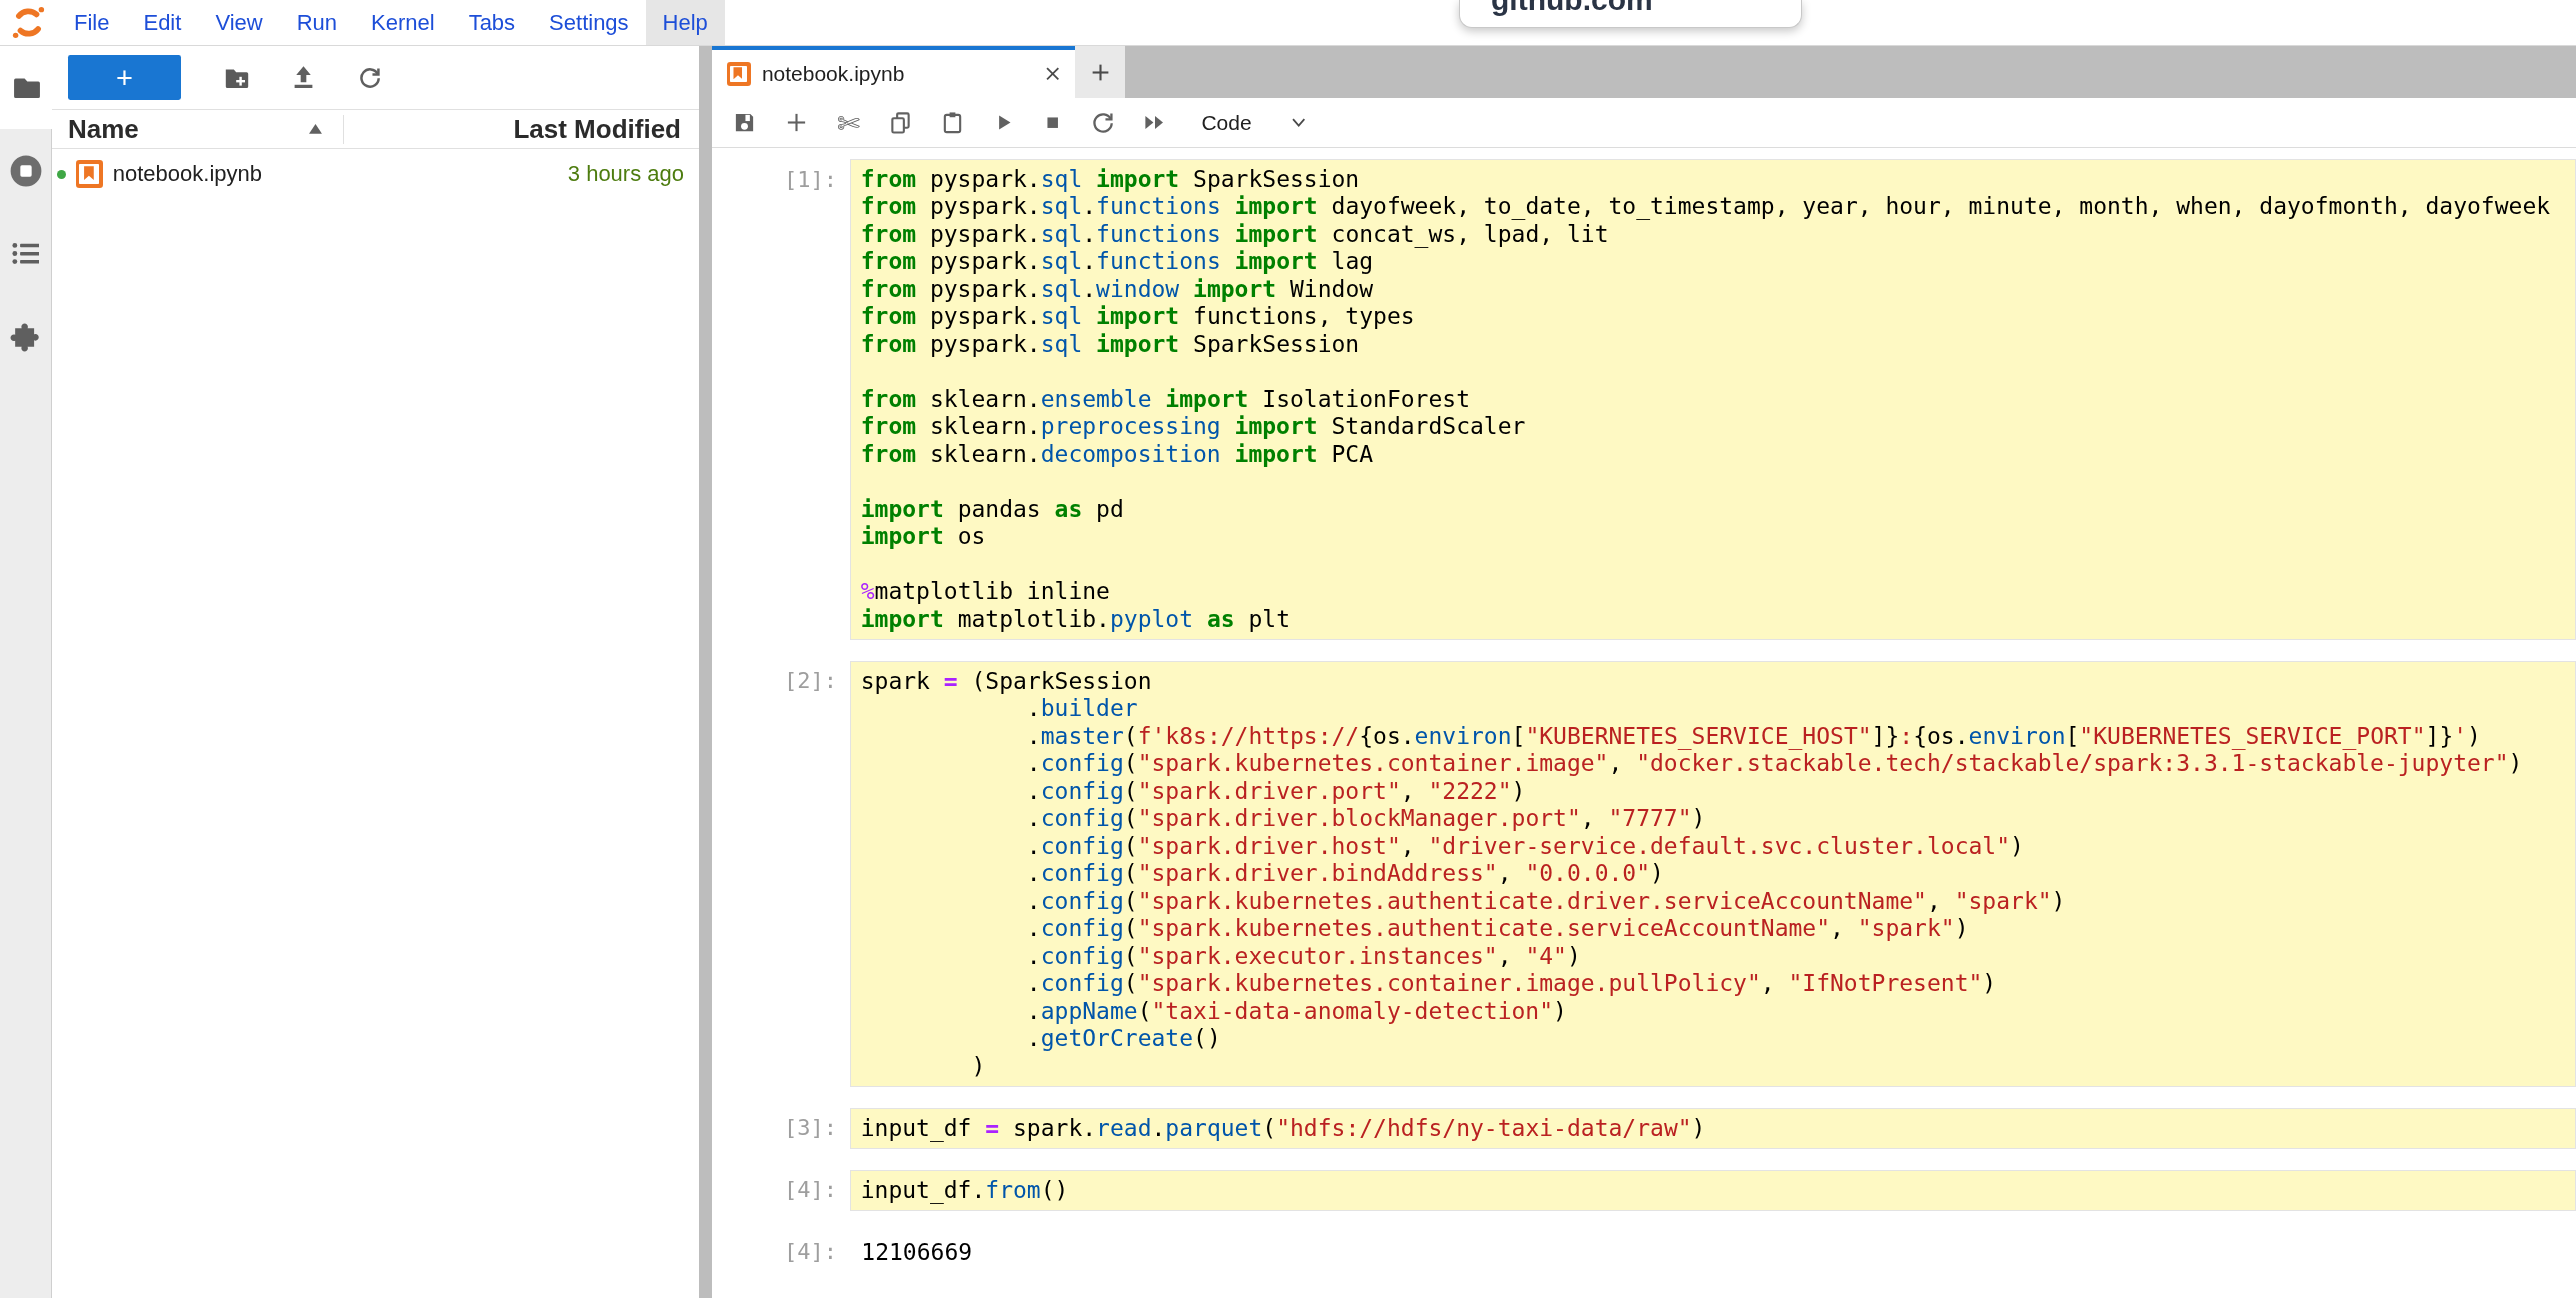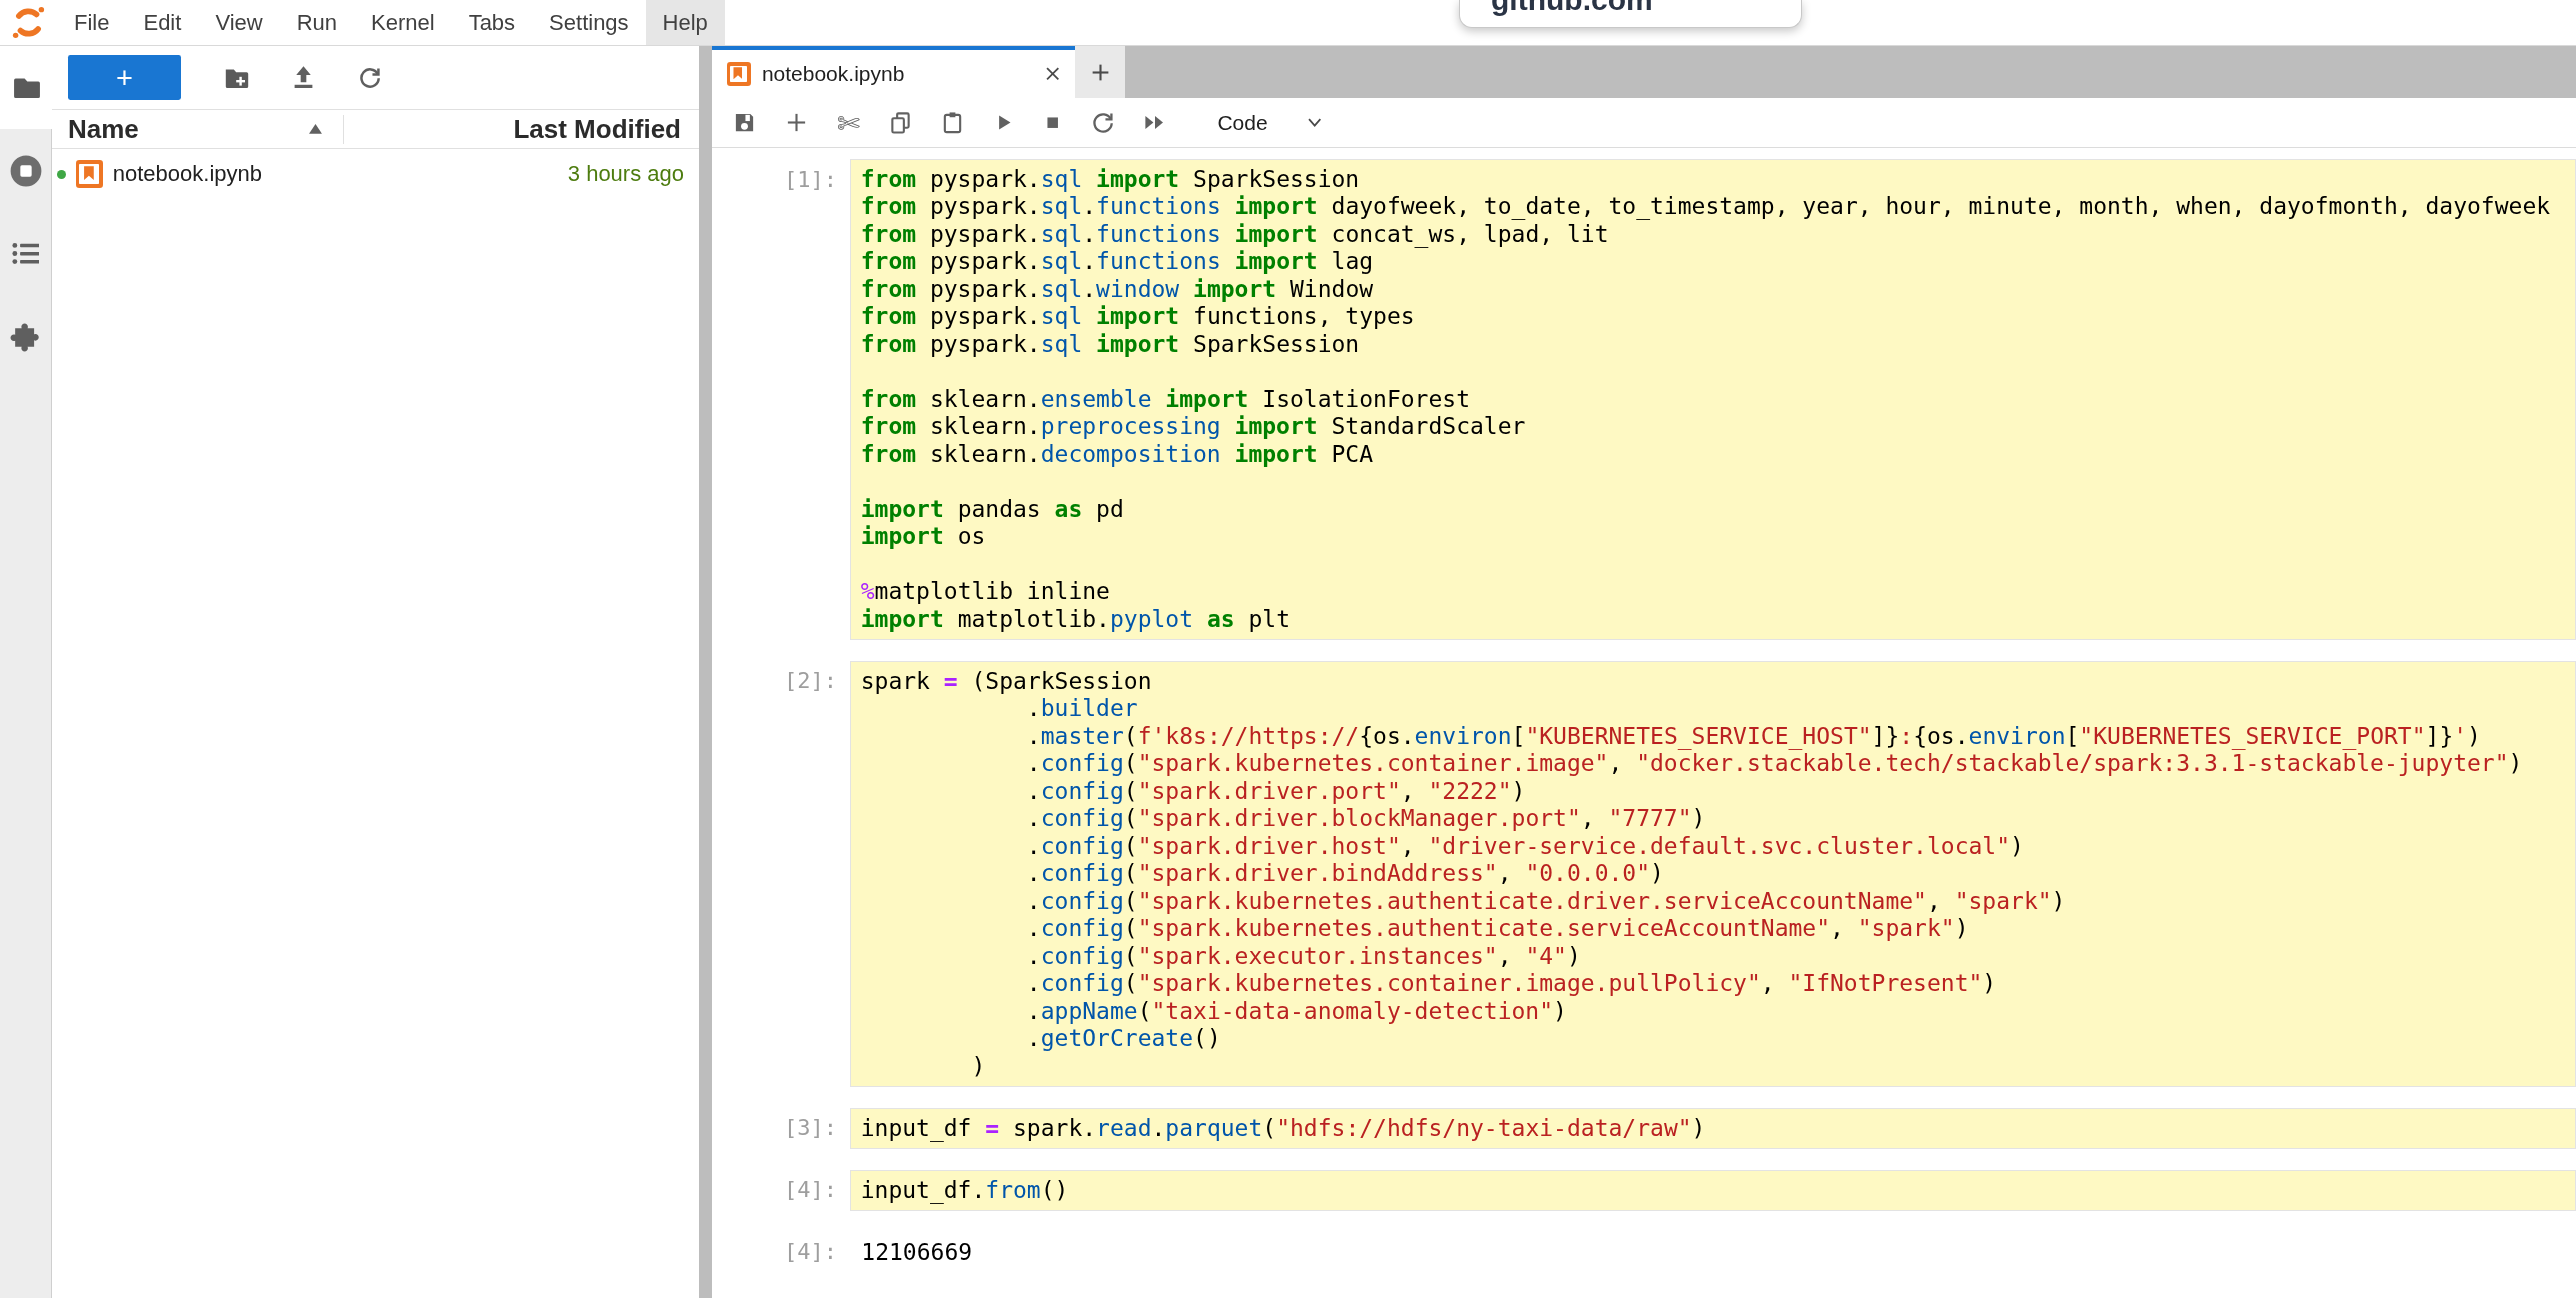--- a/index.html
+++ b/index.html
@@ -4,21 +4,21 @@
 <style>
   * { margin:0; padding:0; box-sizing:border-box; }
   html,body { width:2576px; height:1299px; overflow:hidden; background:#fff;
               font-family:"Liberation Sans", sans-serif; }
   #app { position:relative; width:2576px; height:1299px; display:flex; flex-direction:column; }
 
   
   .menubar { height:46px; background:#fff; border-bottom:0.8px solid #d9d9d9;
              display:flex; align-items:center; flex:0 0 auto; }
   .logo-wrap { width:57px; display:flex; justify-content:center; align-items:center; }
-  .menu-item { font-size:22px; color:#404040; padding:16px 17px; height:45px;
+  .menu-item { font-size:22px; color:#1d4ed8; padding:16px 17px; height:45px;
                display:flex; align-items:center; cursor:default; }
   .menu-item.active { background:#e6e6e6; }
 
   
   .main { flex:1; display:flex; min-height:0; }
 
   
   .activity-bar { width:52px; background:#ededed; border-right:1.6px solid #cfcfcf;
                   display:flex; flex-direction:column; flex:0 0 auto; }
   .ab-slot { height:83px; display:flex; align-items:center; justify-content:center; }
@@ -64,21 +64,21 @@
          padding:0 13px 0 14.6px; gap:11.3px; }
   .tab .title { font-size:21px; color:#1f1f1f; }
   .tab .close { margin-left:auto; background:none; border:none; cursor:pointer; display:flex; }
   .addtab { width:50px; background:#e9e9e9; border:none; display:flex; align-items:center;
             justify-content:center; cursor:pointer; }
   .nb-toolbar { height:50px; background:#fff; border-bottom:1.6px solid #dcdcdc; display:flex;
                 align-items:center; padding-left:21px; flex:0 0 auto; }
   .tb-btn { background:none; border:none; cursor:pointer; margin-right:29px; display:flex;
             align-items:center; height:36px; }
   .scissors { font-size:27.5px; color:#616161; font-family:"DejaVu Sans", sans-serif; }
-  .celltype { display:flex; align-items:center; margin-left:21px; cursor:pointer; }
+  .celltype { display:flex; align-items:center; margin-left:5px; cursor:pointer; }
   .celltype .label { font-size:21px; color:#212121; margin-right:37px; }
 
   
   .nb-content { flex:1; overflow:hidden; background:#fff; padding-top:11.3px; }
   .cell { display:flex; margin-bottom:21px; }
   .prompt { width:138px; flex:0 0 auto; text-align:right; padding:7.3px 13px 0 0;
             font-family:"DejaVu Sans Mono", monospace; font-size:22px; color:#9e9e9e; }
   .editor { flex:1; background:#fef9c3; border:1.6px solid #e3e3e3; padding:5.7px 9.7px;
             font-family:"DejaVu Sans Mono", monospace; font-size:23px; line-height:27.5px;
             white-space:pre; color:#000; }

